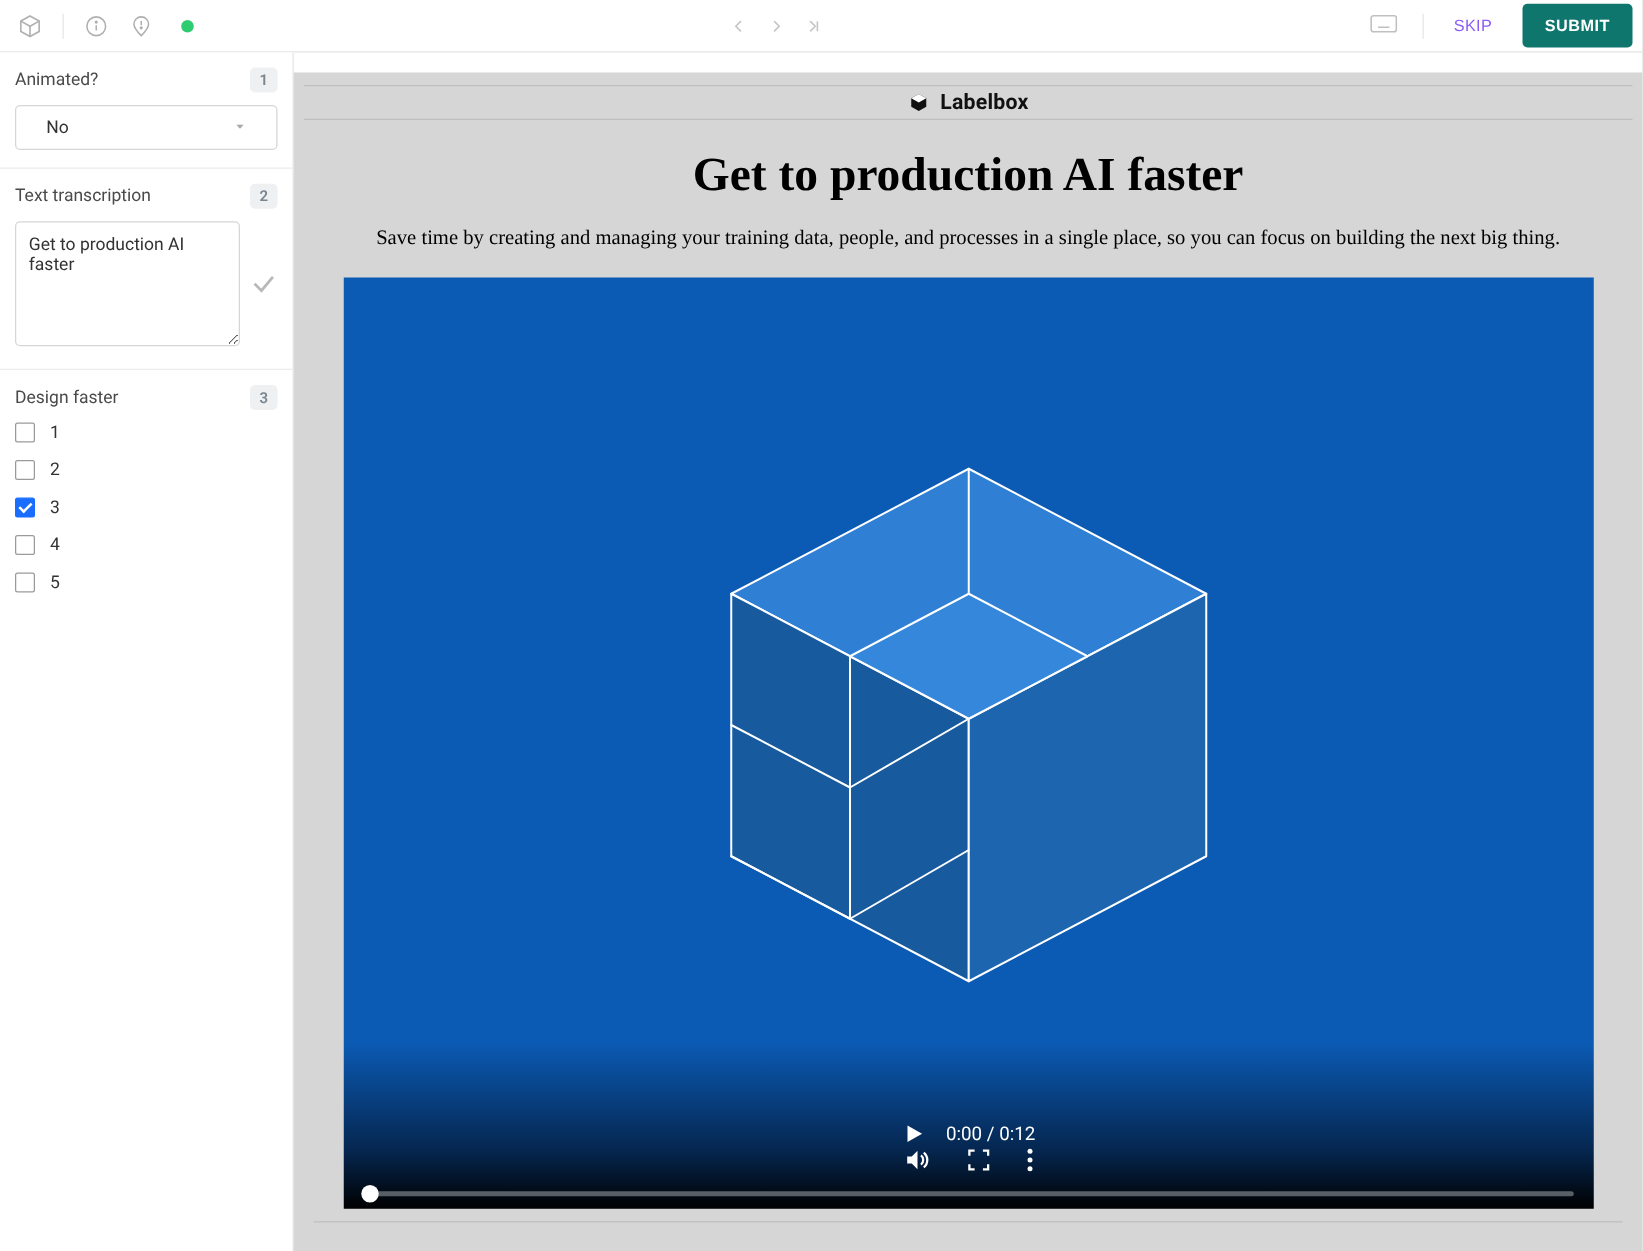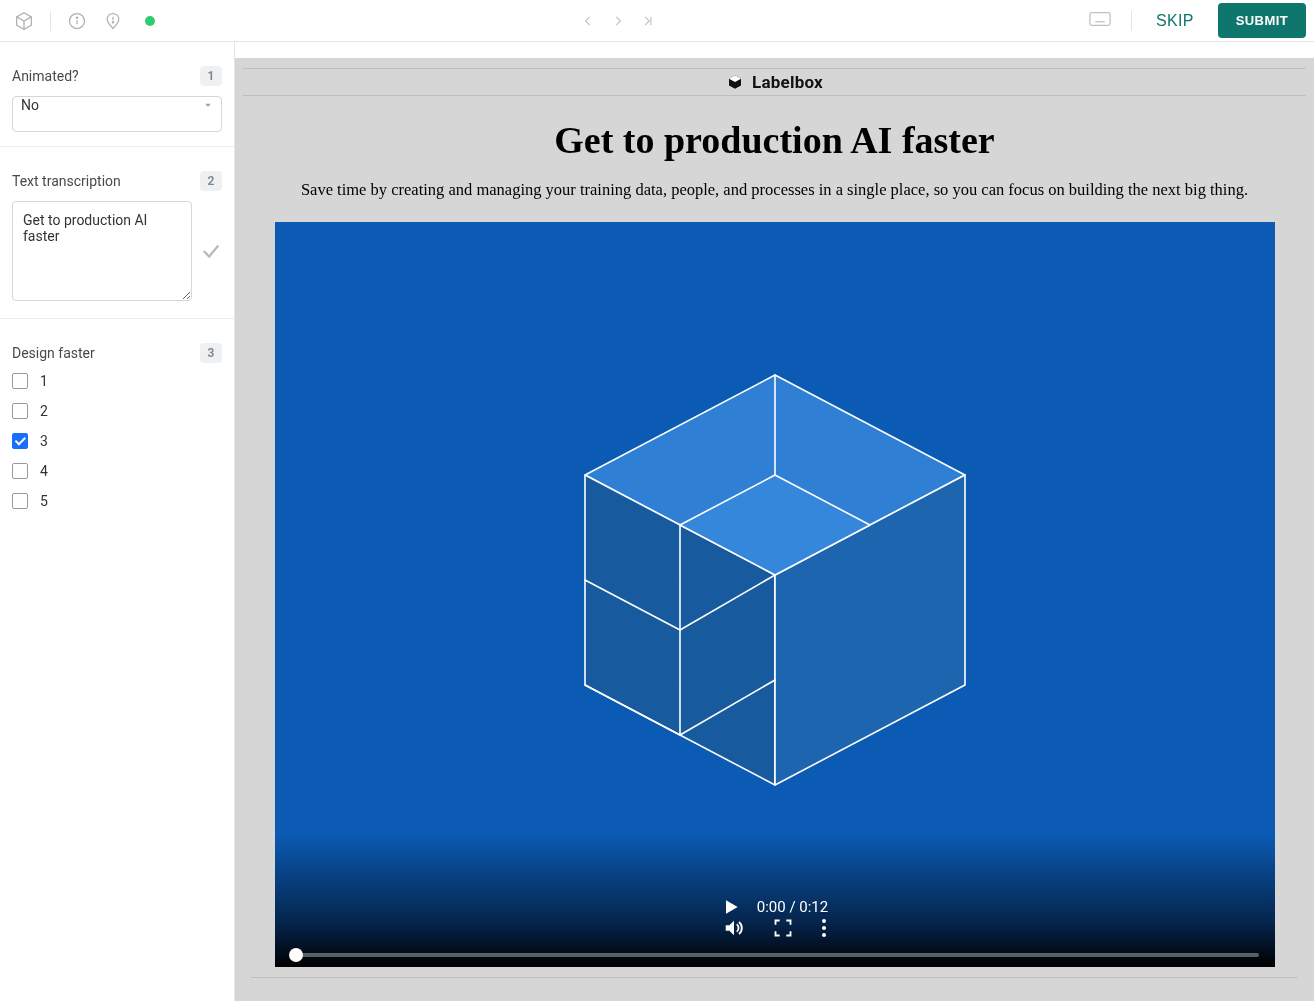--- a/index.html
+++ b/index.html
@@ -29,21 +29,21 @@
   border-radius: 4px;
 }
 .topbar-divider { width: 1px; height: 20px; background: #e5e5e5; margin: 0 6px; }
 .status-dot { width: 10px; height: 10px; border-radius: 50%; background: #2ecc71; margin-left: 12px; }
 .topbar-center { flex: 1; display: flex; justify-content: center; gap: 6px; }
 .nav-arrow { color: #c5c5c5; width: 24px; height: 24px; display:flex; align-items:center; justify-content:center; }
 .topbar-right { display: flex; align-items: center; gap: 12px; }
 .kbd-icon { color: #b8b8b8; padding: 0 8px; }
 .tr-divider { width: 1px; height: 20px; background: #e5e5e5; }
 .btn-skip {
-  background: transparent; border: none; color: #0f766e; font-size: 16px; font-weight: 500;
+  background: transparent; border: none; color: #8b5cf6; font-size: 13px; font-weight: 500;
   padding: 8px 12px; cursor: pointer; letter-spacing: 0.3px;
 }
 .btn-submit {
   background: #0f766e; border: none; color: #fff; font-size: 13px; font-weight: 600;
   padding: 10px 18px; border-radius: 4px; cursor: pointer; letter-spacing: 0.4px;
 }
 
 
 .body-wrap { display: flex; height: calc(1001px - 42px); }
 .sidebar {
@@ -62,30 +62,30 @@
   padding: 0 10px; color: #9a9a9a;
 }
 .search-box input {
   border: none; outline: none; flex: 1; font-size: 14px; color: #333;
   background: transparent; margin-left: 8px;
 }
 .search-box input::placeholder { color: #9a9a9a; }
 
 
 .q-block { border-bottom: 1px solid #ececec; padding: 12px 12px 14px; }
-.q-header { display: flex; align-items: center; justify-content: space-between; margin-bottom: 10px; margin-top: 12px; }
+.q-header { display: flex; align-items: center; justify-content: space-between; margin-bottom: 10px; }
 .q-title { color: #4a4a4a; font-size: 14px; }
 .q-badge {
   background: #eef0f2; color: #7a8590; font-size: 12px; font-weight: 600;
   border-radius: 4px; width: 22px; height: 20px; display:flex; align-items:center; justify-content:center;
 }
 .select-box {
   border: 1px solid #d6d6d6; border-radius: 4px; height: 36px;
-  display: flex; align-items: flex-start; justify-content: space-between;
-  padding: 0 8px; cursor: pointer; color: #333;
+  display: flex; align-items: center; justify-content: space-between;
+  padding: 0 24px; cursor: pointer; color: #333;
 }
 .chev { color: #a8a8a8; }
 
 .textarea-row { display: flex; align-items: center; gap: 8px; }
 .ta-wrap { position: relative; flex: 1; }
 textarea.trans {
   width: 100%; height: 100px; resize: both;
   border: 1px solid #d6d6d6; border-radius: 4px;
   padding: 10px; font-family: inherit; font-size: 14px; color: #333;
   outline: none;

